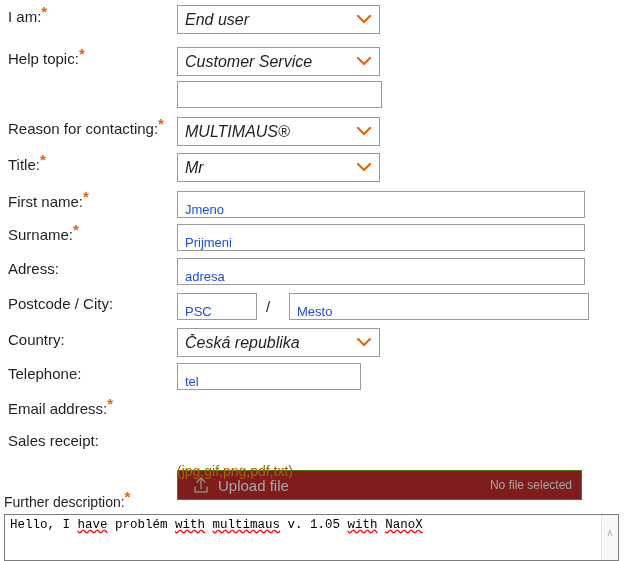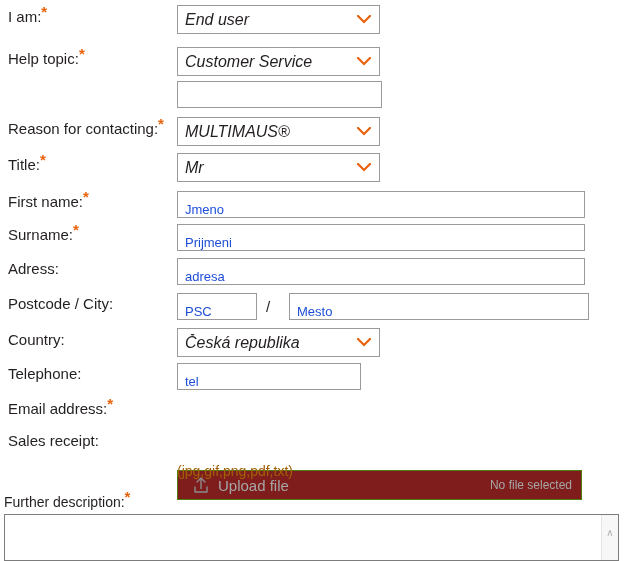--- a/index.html
+++ b/index.html
@@ -341,18 +341,19 @@
     </span>
     <span class="upload-text">Upload file</span>
     <span class="upload-status">No file selected</span>
   </div>
 
   <div class="filetypes">(jpg,gif,png,pdf,txt)</div>
 
   <div class="desc-label"><span>Further description:</span><span class="req">*</span></div>
 
   <div class="textarea">
+    <div class="ta-text" id="ta-text"><span>Hello, I </span><span class="sq">have</span><span> problém </span><span class="sq">with</span><span> </span><span class="sq">multimaus</span><span> v. 1.05 </span><span class="sq">with</span><span> </span><span class="sq">NanoX</span></div>
     <div class="ta-scroll">
       <div class="ta-scroll-up">∧</div>
     </div>
   </div>
 
 </div>
 
 </body></html>

